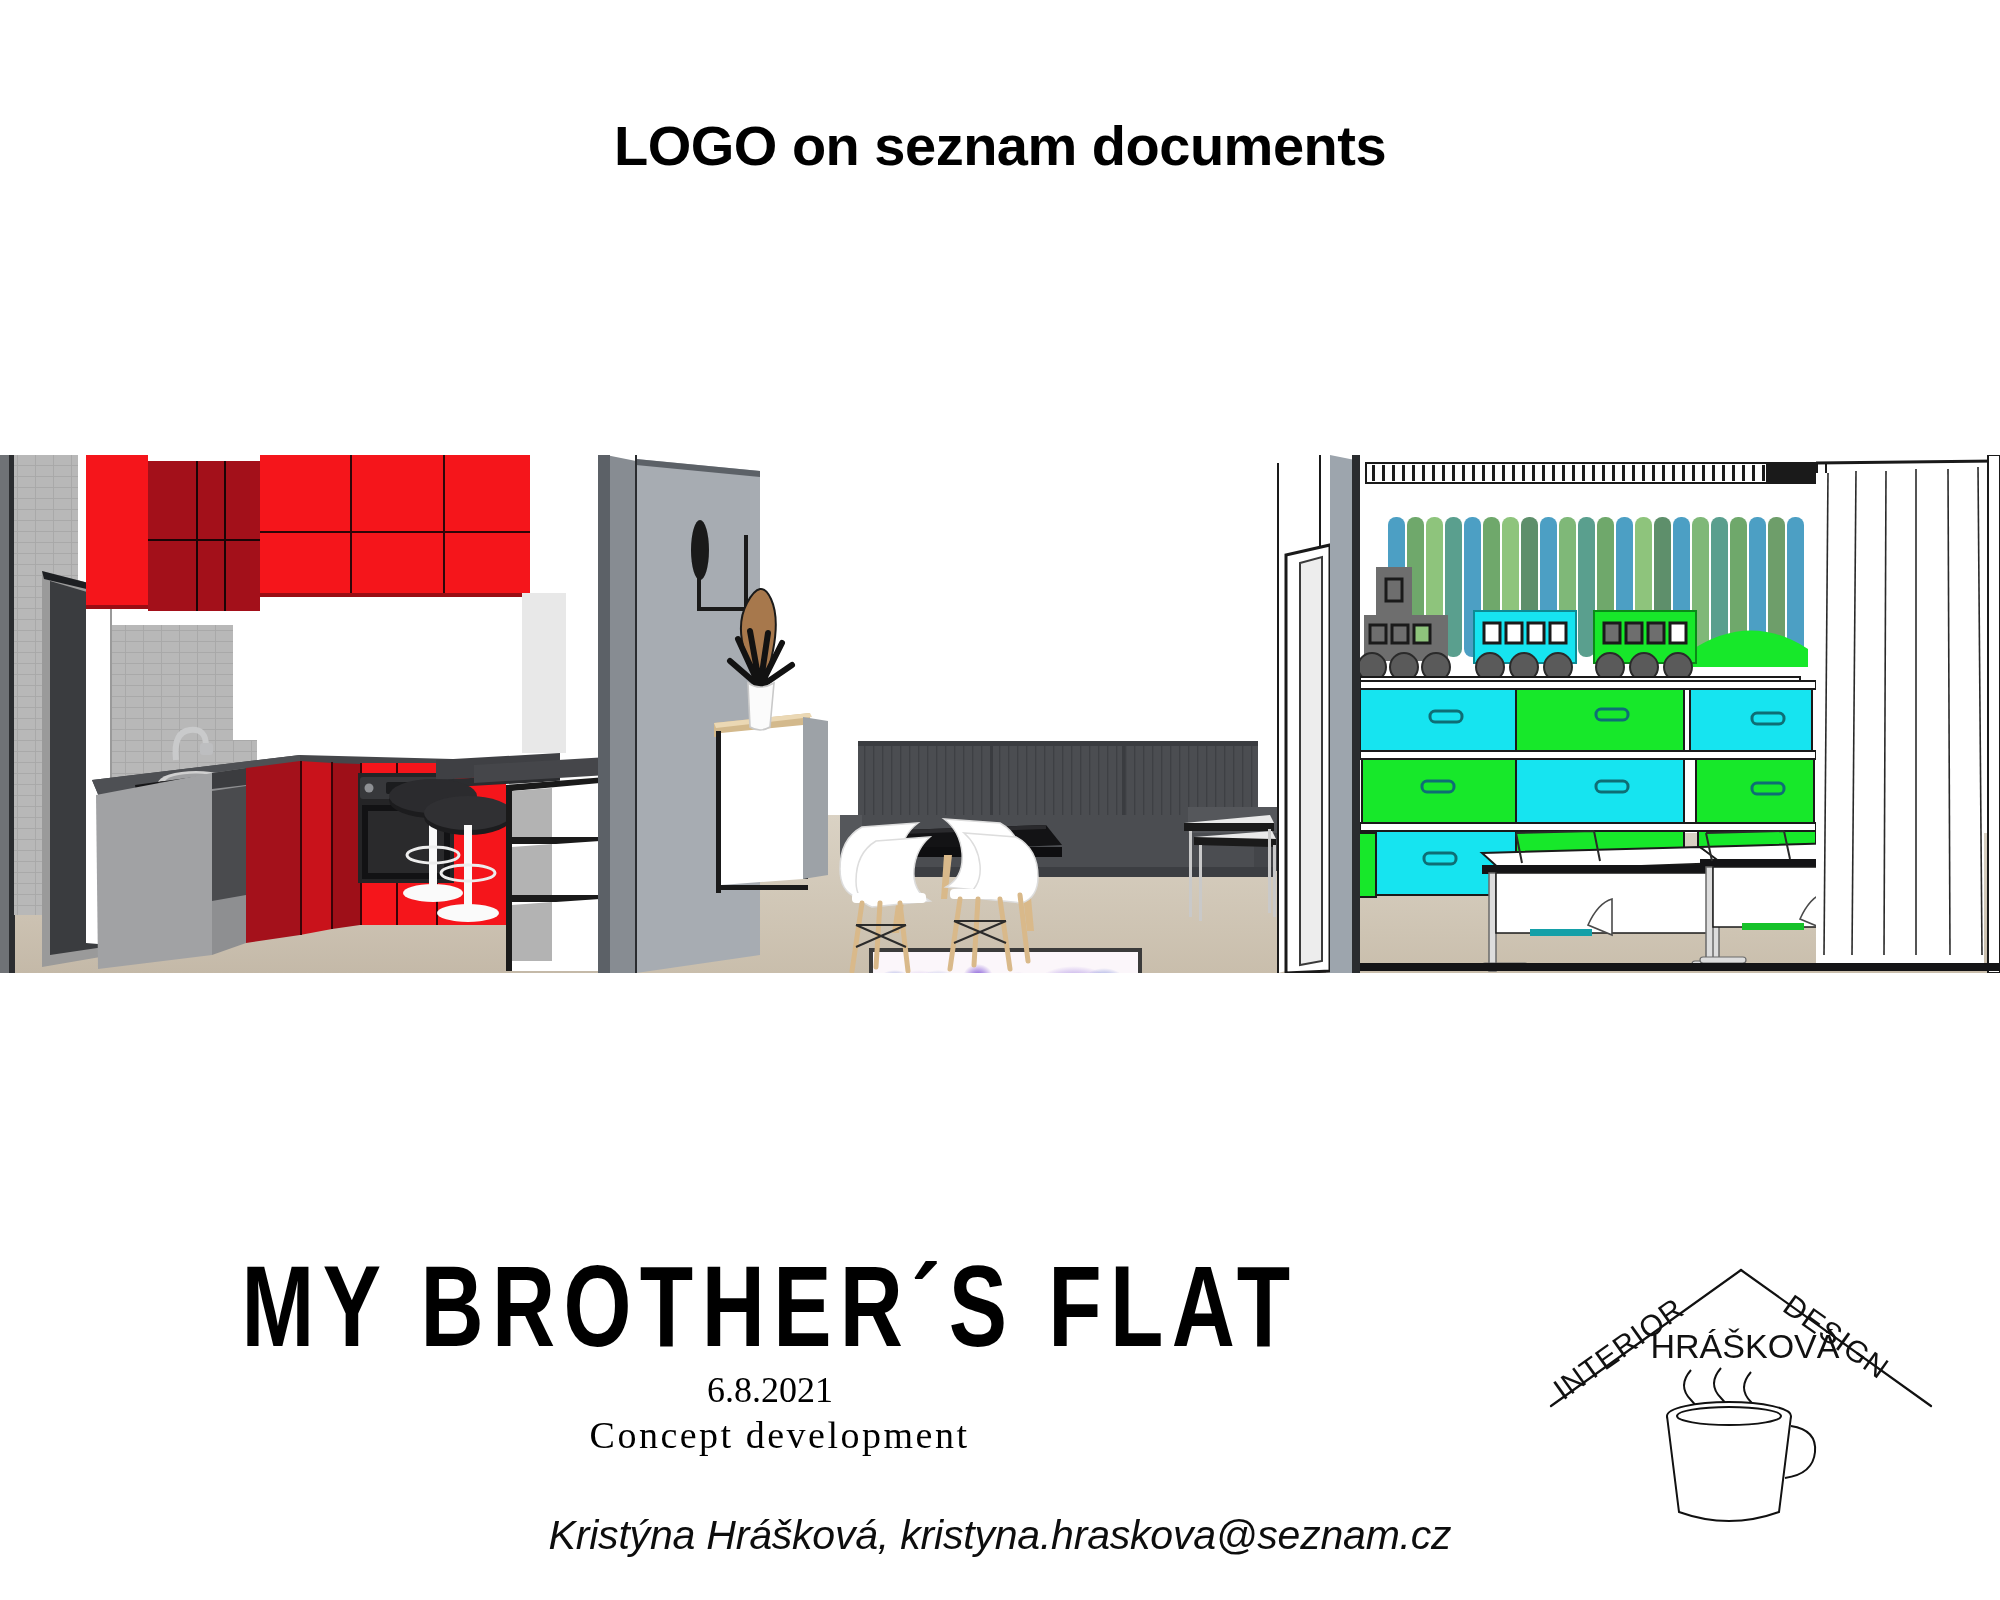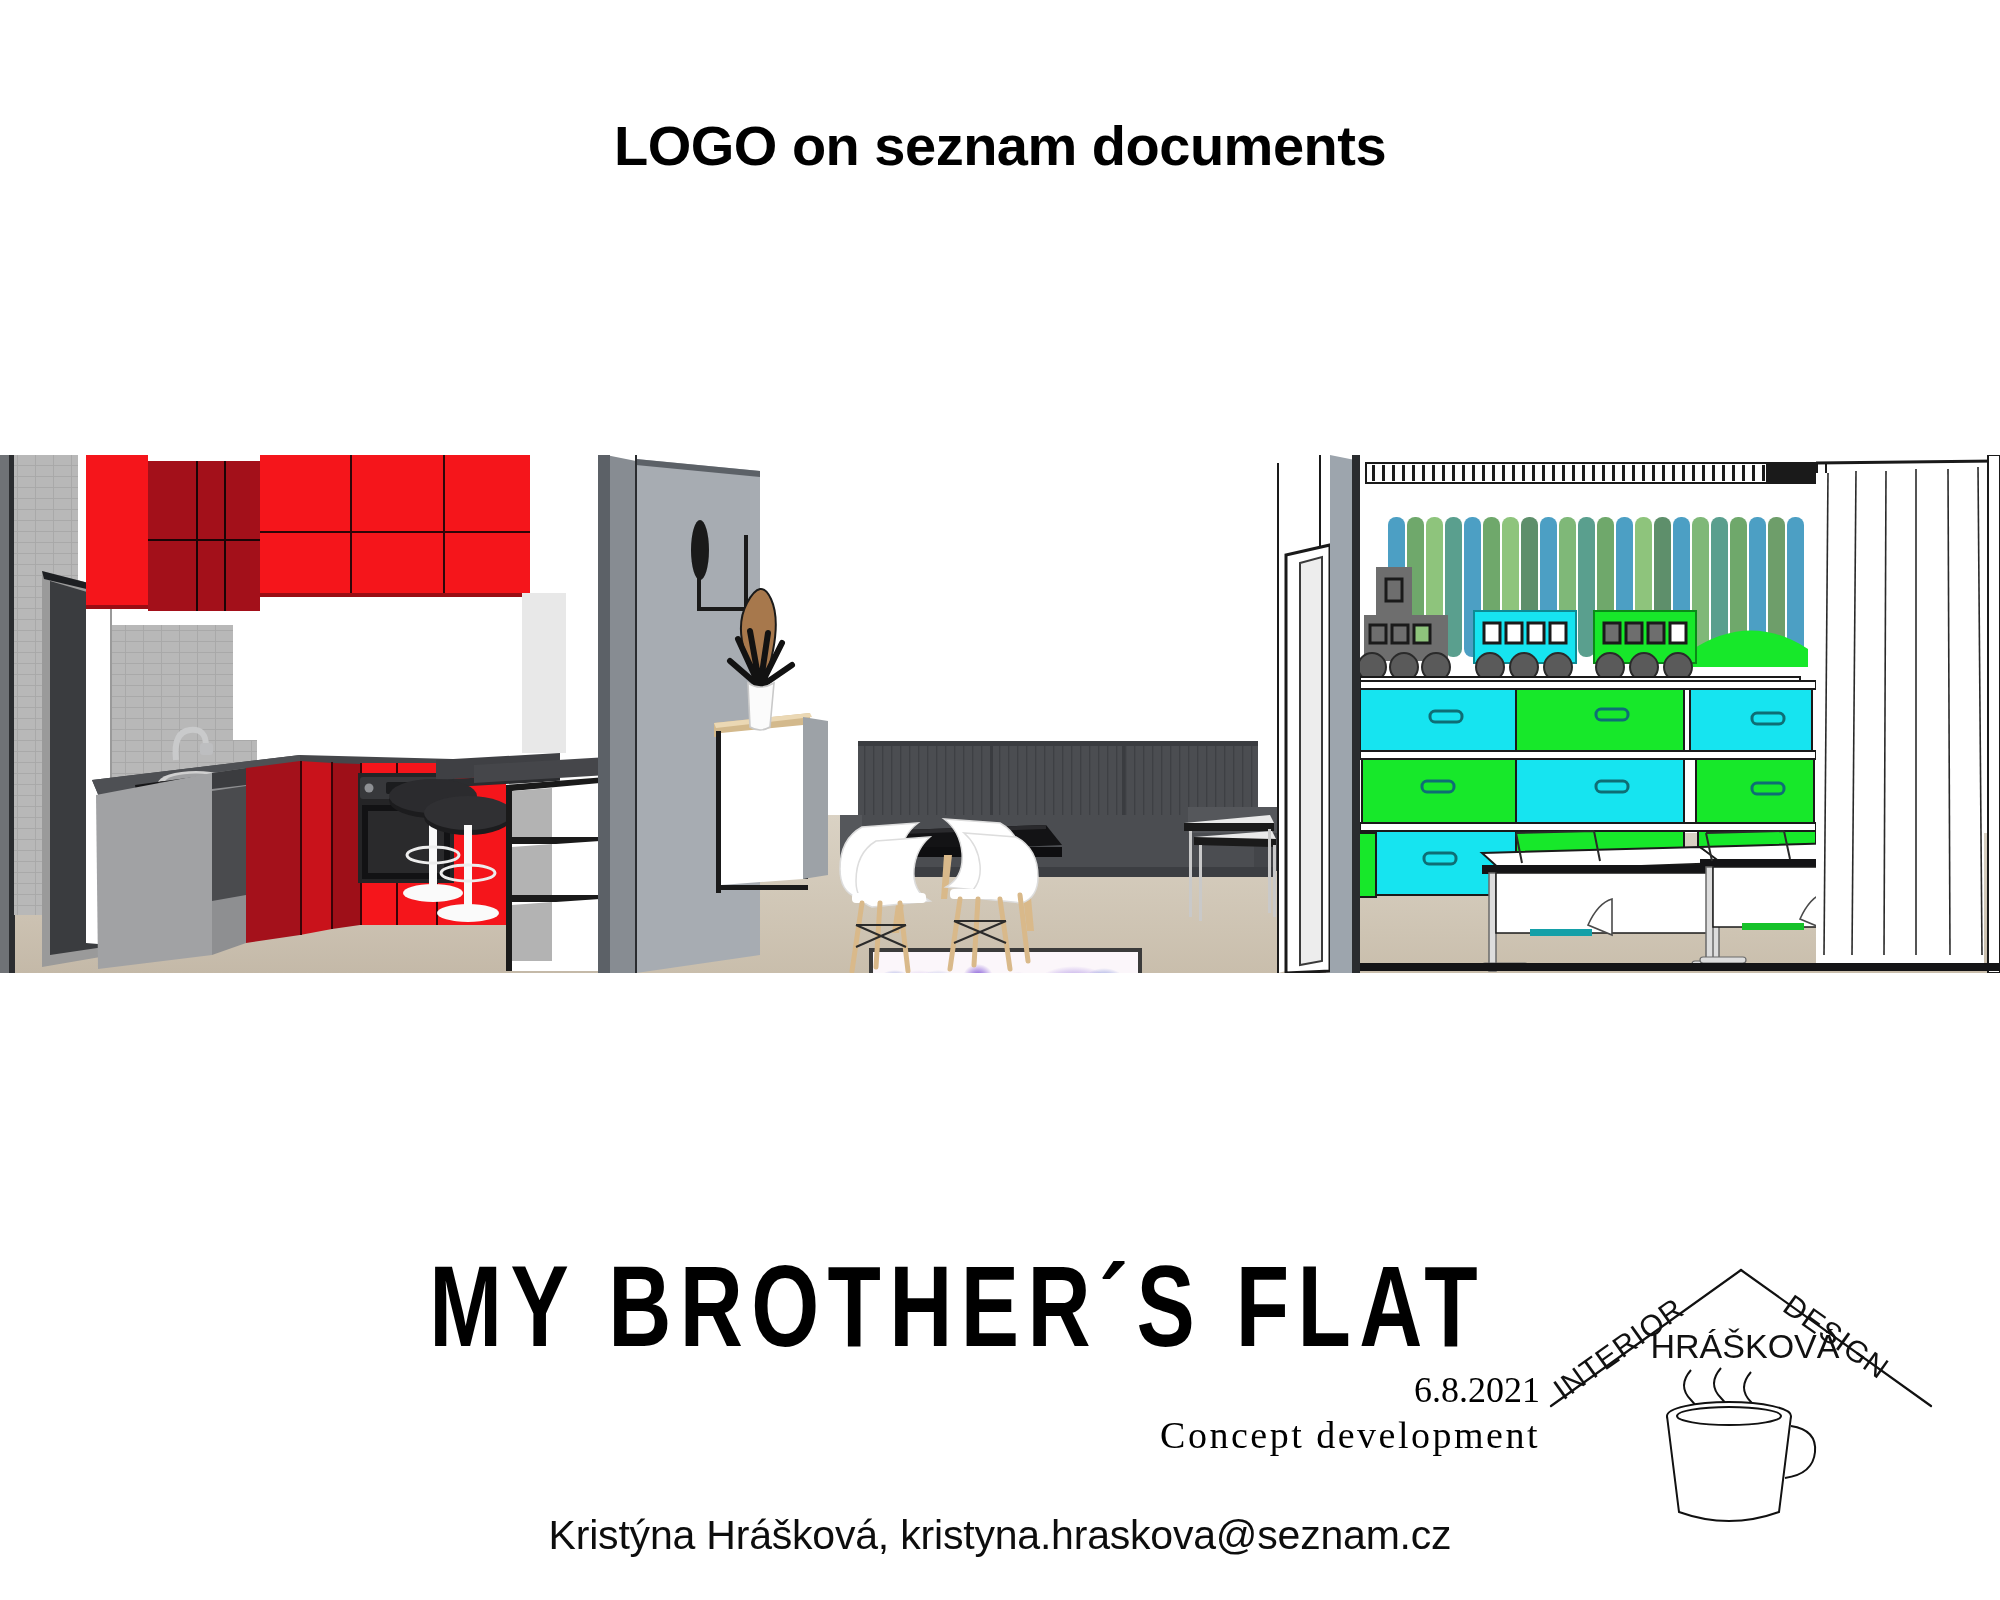--- a/index.html
+++ b/index.html
@@ -44,21 +44,21 @@
     background: #ffffff;
   }
   .rsvg { display:block; width:2000px; height:518px; }
 
   
   #title-block {
     position: absolute;
     left: 0;
     top: 1250px;
     width: 1540px;
-    text-align: right;
+    text-align: center;
   }
   #main-title {
     font-family: "Liberation Sans", sans-serif;
     font-weight: bold;
     font-size: 94px;
     letter-spacing: 9px;
     line-height: 1.0;
     white-space: nowrap;
     color: #000;
     transform: scaleY(1.22) scaleX(0.93);
@@ -102,20 +102,21 @@
     position: absolute;
     left: 0;
     top: 1512px;
     width: 2000px;
     text-align: center;
     font-family: "Liberation Sans", sans-serif;
     font-size: 41px;
     letter-spacing: -0.2px;
     color: #0d0d0d;
     white-space: nowrap;
+    font-style: italic;
   }
 </style>
 </head>
 <body>
 
 <div id="header-note">LOGO on seznam documents</div>
 
 <div id="render-band">
   <svg class="rsvg" viewBox="0 0 2000 518" preserveAspectRatio="none">
     <defs>

